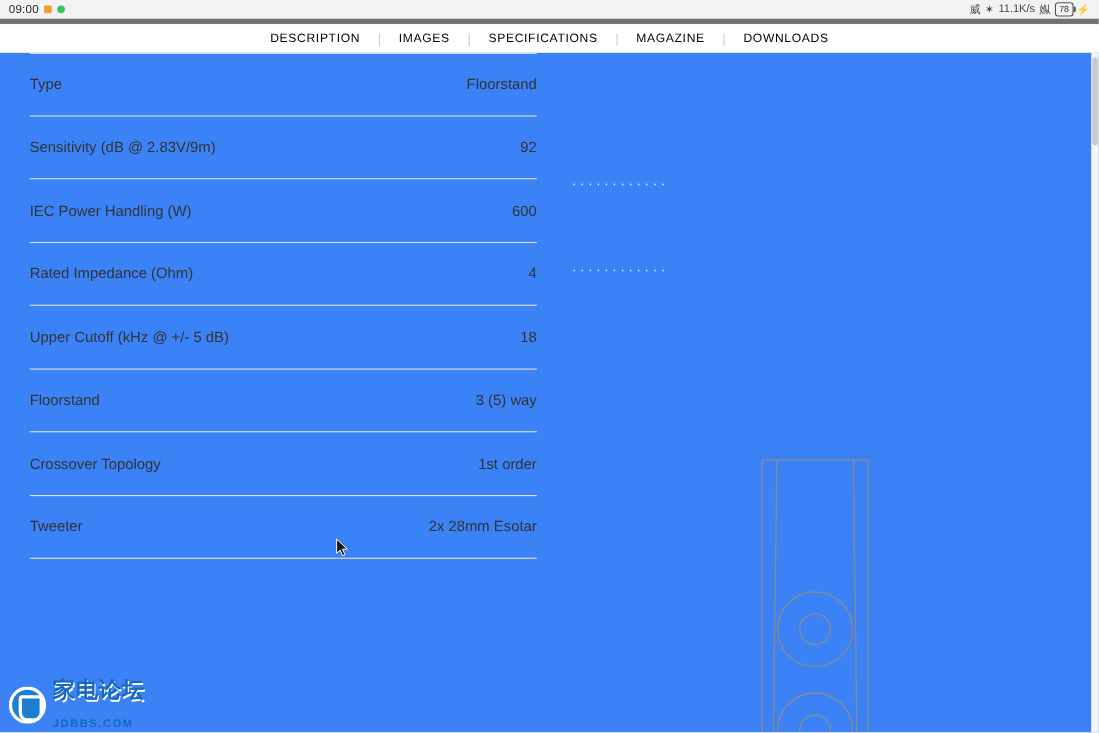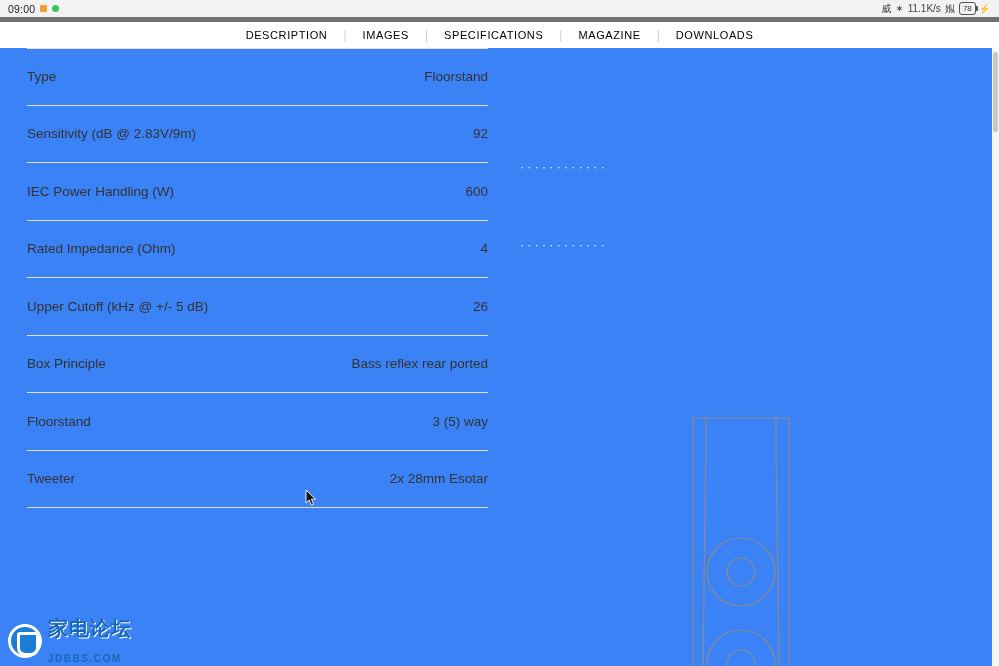--- a/index.html
+++ b/index.html
@@ -215,29 +215,29 @@
       <div class="spec-row">
         <span class="spec-label">IEC Power Handling (W)</span>
         <span class="spec-value">600</span>
       </div>
       <div class="spec-row">
         <span class="spec-label">Rated Impedance (Ohm)</span>
         <span class="spec-value">4</span>
       </div>
       <div class="spec-row">
         <span class="spec-label">Upper Cutoff (kHz @ +/- 5 dB)</span>
-        <span class="spec-value">26</span>
-      </div>
-      <div class="spec-row">
-        <span class="spec-label">Box Principle</span>
-        <span class="spec-value">Bass reflex rear ported</span>
+        <span class="spec-value">18</span>
       </div>
       <div class="spec-row">
         <span class="spec-label">Floorstand</span>
         <span class="spec-value">3 (5) way</span>
+      </div>
+      <div class="spec-row">
+        <span class="spec-label">Crossover Topology</span>
+        <span class="spec-value">1st order</span>
       </div>
       <div class="spec-row">
         <span class="spec-label">Tweeter</span>
         <span class="spec-value">2x 28mm Esotar</span>
       </div>
     </div>
 
     <svg class="speaker" viewBox="0 0 102 300">
       <path d="M3 2 L99 2 L99 298 L3 298 Z" fill="none" stroke="#8a8a8a" stroke-width="1.2"></path>
       <path d="M16 2 C 16 80, 13 180, 13 298" fill="none" stroke="#8a8a8a" stroke-width="1.2"></path>

